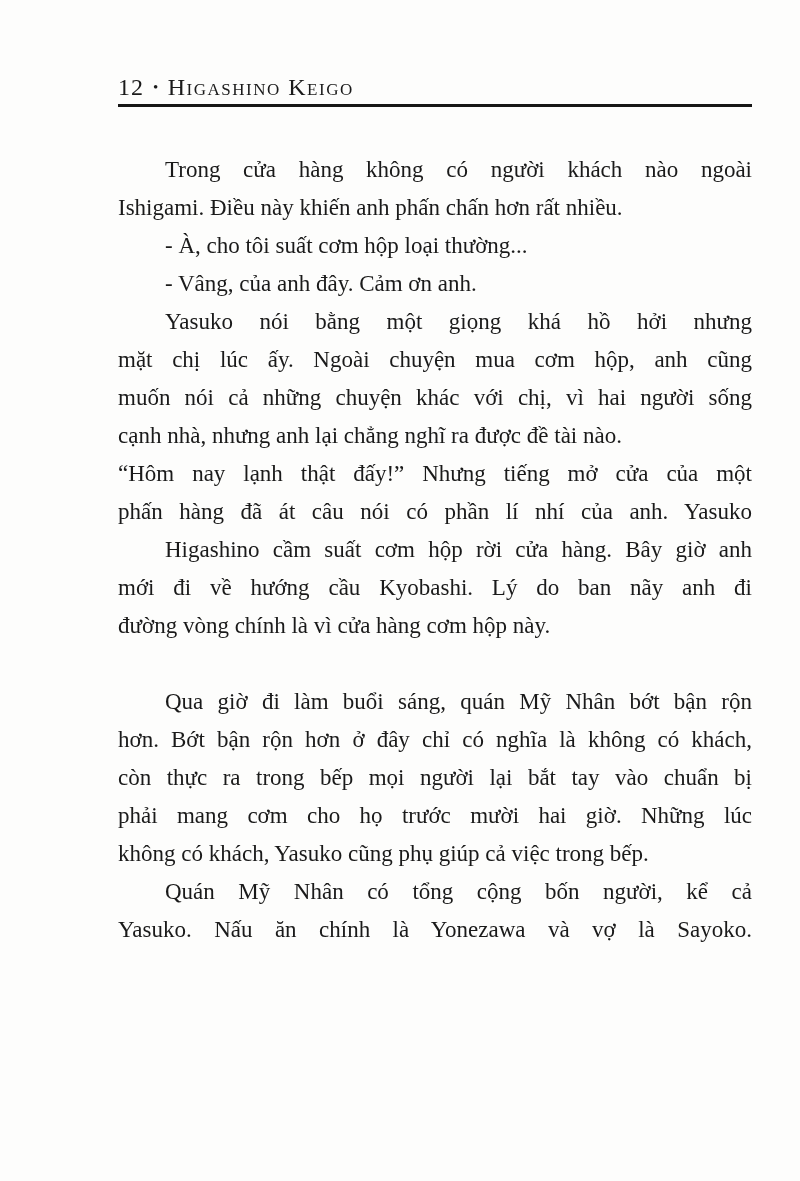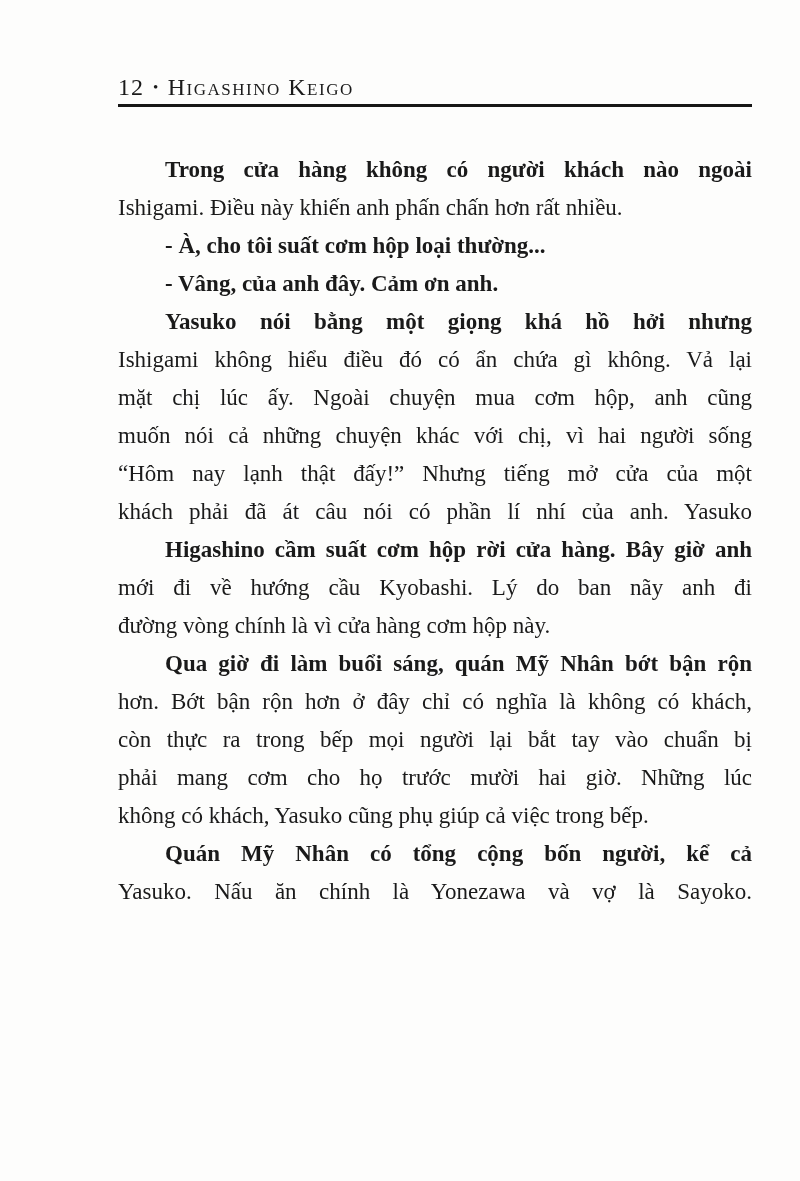--- a/index.html
+++ b/index.html
@@ -46,32 +46,32 @@
   }
   .body-text {
     margin-top: 44px;
     font-size: 23px;
     line-height: 38px;
   }
   .paragraph {
     margin: 0;
   }
   .paragraph.section-break {
+    margin-top: 38px;
   }
   .line {
     text-align: justify;
     text-align-last: justify;
     min-height: 38px;
   }
   .line.no-stretch {
     text-align-last: left;
   }
   .line.first {
     text-indent: 47px;
-    font-weight: bold;
   }
 </style>
 </head>
 <body>
 
 <div class="page">
   <header class="running-head">
     <span class="pagenum">12</span><span class="sep">•</span><span class="title">Higashino Keigo</span>
   </header>
   <div class="rule"></div>
@@ -81,27 +81,27 @@
         <div class="line no-stretch">Ishigami. Điều này khiến anh phấn chấn hơn rất nhiều.</div>
       </div>
       <div class="paragraph">
         <div class="line first no-stretch">- À, cho tôi suất cơm hộp loại thường...</div>
       </div>
       <div class="paragraph">
         <div class="line first no-stretch">- Vâng, của anh đây. Cảm ơn anh.</div>
       </div>
       <div class="paragraph">
         <div class="line first">Yasuko nói bằng một giọng khá hồ hởi nhưng</div>
-        <div class="line">Ishigami không hiểu điều đó có ẩn chứa gì không. Vả lại</div>
         <div class="line">mặt chị lúc ấy. Ngoài chuyện mua cơm hộp, anh cũng</div>
         <div class="line">muốn nói cả những chuyện khác với chị, vì hai người sống</div>
+        <div class="line no-stretch">cạnh nhà, nhưng anh lại chẳng nghĩ ra được đề tài nào.</div>
       </div>
       <div class="paragraph">
         <div class="line">“Hôm nay lạnh thật đấy!” Nhưng tiếng mở cửa của một</div>
-        <div class="line">khách phải đã át câu nói có phần lí nhí của anh. Yasuko</div>
+        <div class="line">phấn hàng đã át câu nói có phần lí nhí của anh. Yasuko</div>
       </div>
       <div class="paragraph">
         <div class="line first">Higashino cầm suất cơm hộp rời cửa hàng. Bây giờ anh</div>
         <div class="line">mới đi về hướng cầu Kyobashi. Lý do ban nãy anh đi</div>
         <div class="line no-stretch">đường vòng chính là vì cửa hàng cơm hộp này.</div>
       </div>
       <div class="paragraph section-break">
         <div class="line first">Qua giờ đi làm buổi sáng, quán Mỹ Nhân bớt bận rộn</div>
         <div class="line">hơn. Bớt bận rộn hơn ở đây chỉ có nghĩa là không có khách,</div>
         <div class="line">còn thực ra trong bếp mọi người lại bắt tay vào chuẩn bị</div>

